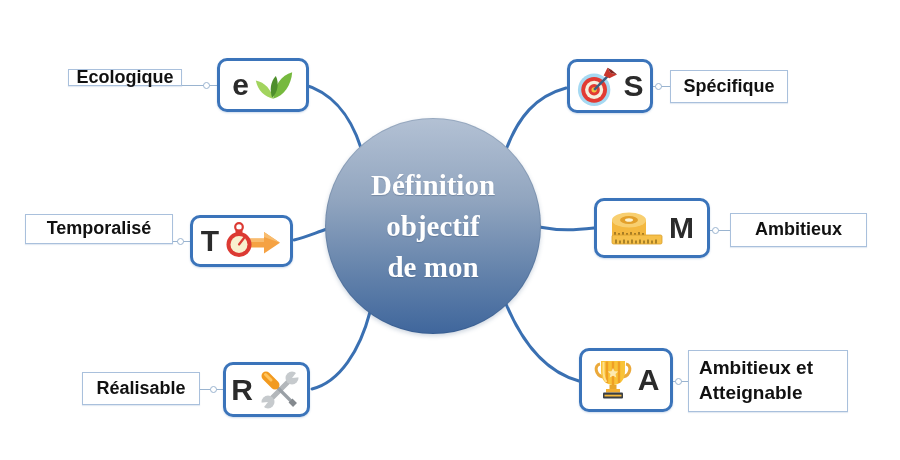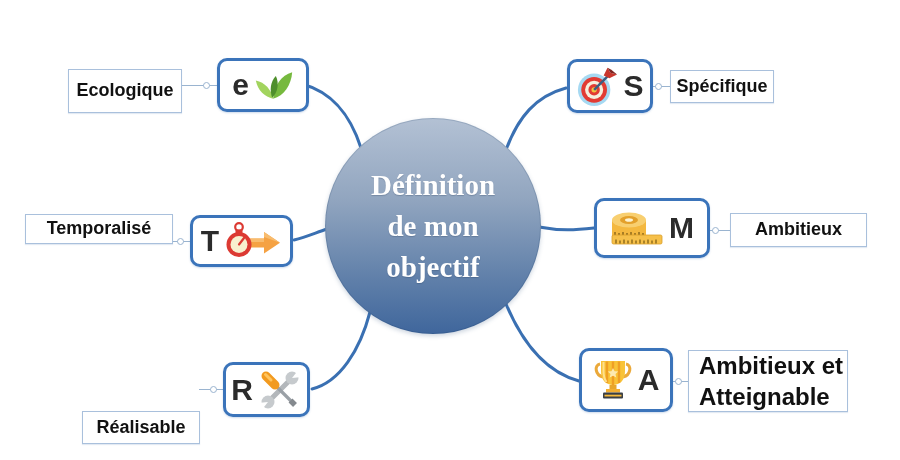--- a/index.html
+++ b/index.html
@@ -35,25 +35,25 @@
   .node-a{left:579px;top:348px;width:94px;height:64px;}
   .node-r{left:223px;top:362px;width:87px;height:55px;}
   .node-t{left:190px;top:215px;width:103px;height:52px;}
 
   .label{
     position:absolute;display:flex;align-items:center;justify-content:center;
     background:#ffffff;border:1px solid #a9c0dc;color:#111111;font-weight:bold;
     font-size:18px;z-index:2;box-sizing:border-box;line-height:1.3;
     box-shadow:0 1px 1px rgba(100,140,190,0.18);
   }
-  .label-e{left:68px;top:69px;width:114px;height:44px;}
-  .label-s{left:670px;top:70px;width:104px;height:33px;}
+  .label-e{left:68px;top:69px;width:114px;height:17px;}
+  .label-s{left:670px;top:70px;width:118px;height:33px;}
   .label-m{left:730px;top:213px;width:137px;height:34px;}
-  .label-a{left:688px;top:350px;width:160px;height:62px;justify-content:flex-start;text-align:left;padding-left:10px;font-size:24px;}
-  .label-r{left:82px;top:372px;width:118px;height:33px;margin-top:39px;}
+  .label-a{left:688px;top:350px;width:160px;height:62px;justify-content:flex-start;text-align:left;padding-left:10px;font-size:19px;}
+  .label-r{left:82px;top:372px;width:118px;height:33px;}
   .label-t{left:25px;top:214px;width:148px;height:30px;}
 
   .connector{position:absolute;height:8px;z-index:1;}
   .connector::before{
     content:"";position:absolute;left:0;right:0;top:3.5px;border-top:1.5px solid #9ab4d0;
   }
   .c-dot{
     position:absolute;top:0.5px;width:7px;height:7px;border-radius:50%;
     background:#ffffff;border:1.5px solid #9ab4d0;box-sizing:border-box;
   }
@@ -78,22 +78,22 @@
     <path d="M 506,150 C 518,117 536,96 566,88"></path>
     <path d="M 539,227 C 560,231 576,230 594,228"></path>
     <path d="M 506,304 C 522,342 545,372 579,381"></path>
     <path d="M 370,312 C 360,350 340,382 312,389"></path>
     <path d="M 327,229 C 315,233 306,237 294,240"></path>
   </svg>
 
   <div class="center-circle">
     <div class="center-text">
       <span>Définition</span>
+      <span>objectif</span>
       <span>de mon</span>
-      <span>objectif</span>
     </div>
   </div>
 
   <div class="node node-e">
     <span class="letter">e</span>
     <svg class="icon" width="40" height="34" viewBox="0 0 44 36">
       <path d="M21 33 C22 19 30 7 42 4 C41 18 33 30 21 33 Z" fill="#76b93e"></path>
       <path d="M21 33 C19 23 12 15 2 13 C4 24 12 31 21 33 Z" fill="#a2d45e"></path>
       <path d="M20 32 C17 24 18 14 24 8 C28 16 26 26 20 32 Z" fill="#4e8f2c"></path>
     </svg>

